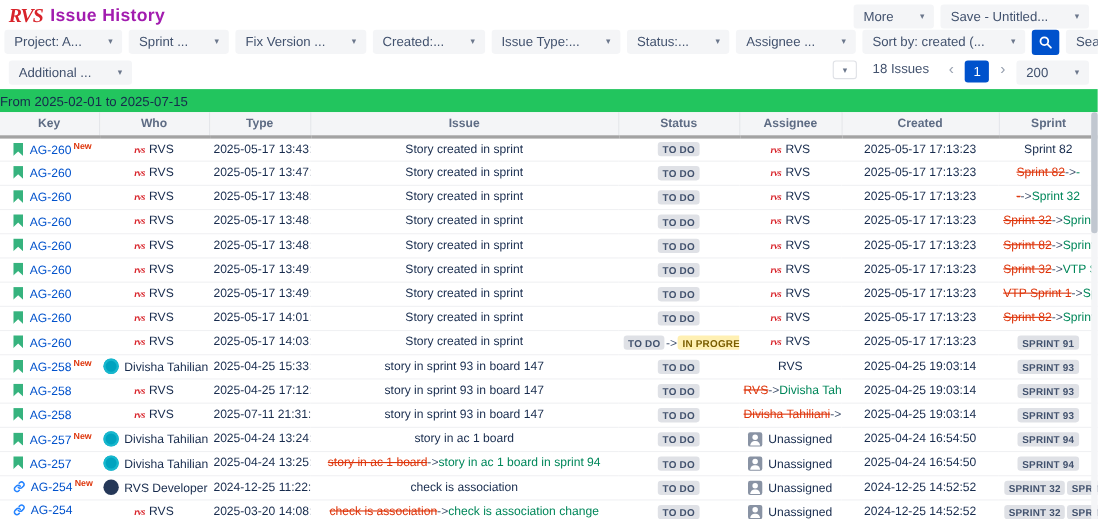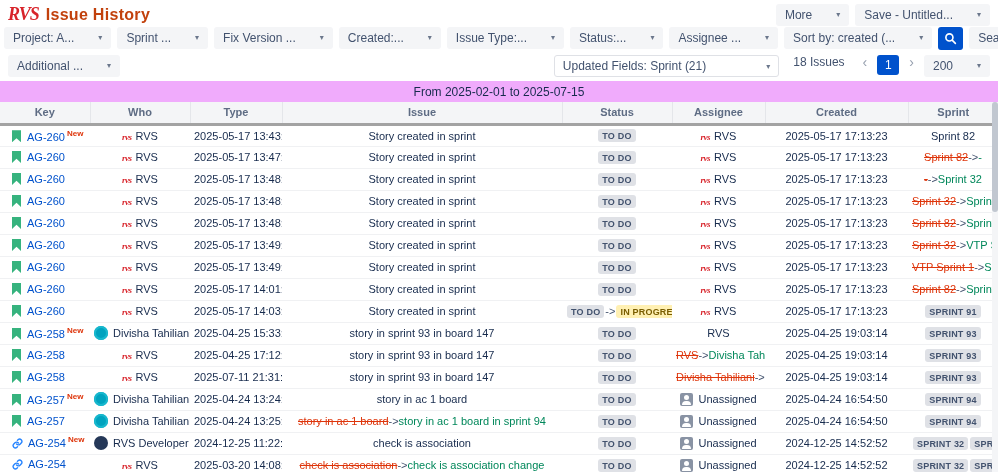--- a/index.html
+++ b/index.html
@@ -6,21 +6,21 @@
   html,body { margin:0; padding:0; }
   body {
     width:998px; height:472px; overflow:hidden;
     font-family:"Liberation Sans", sans-serif;
     background:#fff; color:#172B4D; position:relative;
   }
   
   .topbar { display:flex; align-items:center; justify-content:space-between; height:27px; padding:2px 8px 0 8px; }
   .brand { display:flex; align-items:center; gap:7px; }
   .logo { color:#D8232A; font-weight:bold; font-style:italic; font-size:18px; font-family:"Liberation Serif", serif; letter-spacing:-1px; }
-  .app-title { font-weight:bold; font-size:16px; color:#c2410c; letter-spacing:0.3px; }
+  .app-title { font-weight:bold; font-size:16px; color:#a21caf; letter-spacing:0.3px; }
   .top-right { display:flex; gap:6px; }
   
   .btn {
     background:#F4F5F7; border:none; border-radius:3px; color:#42526E;
     font-size:12px; font-family:inherit; padding:4px 9px; display:inline-flex;
     align-items:center; gap:24px; cursor:pointer; white-space:nowrap; line-height:14px;
   }
   .caret { font-size:8px; color:#6B778C; }
   
   .filterbar { display:flex; align-items:flex-start; gap:6px; height:28px; padding:0 4px; }
@@ -29,21 +29,21 @@
   .spacer { flex:1; }
   
   .row3 { display:flex; align-items:flex-start; height:26px; padding:0 8px; gap:6px; }
   .select-box { background:#fff; border:1px solid #DFE1E6; border-radius:3px; font-size:12px;
     color:#42526E; padding:3px 8px; display:inline-flex; align-items:center; gap:60px; cursor:pointer; }
   .issues-count { font-size:12px; color:#42526E; margin:0 8px; }
   .chev { color:#97A0AF; font-size:14px; padding:0 4px; cursor:pointer; background:none; border:none; line-height:1; }
   .page-btn { background:#0052CC; color:#fff; border:none; border-radius:3px; min-width:22px; height:20px;
     font-size:12px; display:flex; align-items:center; justify-content:center; cursor:pointer; }
   
-  .banner { background:#f0abfc; color:#172B4D; text-align:center; font-size:12px; padding:4px 0; height:21px; }
+  .banner { background:#22c55e; color:#172B4D; font-size:12px; padding:4px 0; height:21px; }
   
   table { width:998px; border-collapse:collapse; table-layout:fixed; font-size:11px; }
   thead th { background:#F4F5F7; color:#5E6C84; font-weight:bold; height:22px;
     border-right:1px solid #E4E6EA; border-bottom:3px solid #a3a3a3; font-size:11px; }
   thead th:last-child { border-right:none; }
   tbody td { height:22px; border-bottom:1px solid #F0F1F3; text-align:center;
     white-space:nowrap; overflow:hidden; padding:0 4px; color:#172B4D; }
   td.key-cell { text-align:left; padding-left:12px; }
   .key-link { color:#0052CC; text-decoration:none; }
   .new-sup { color:#DE350B; font-size:8px; vertical-align:super; margin-left:2px; font-weight:bold; }
@@ -144,21 +144,20 @@
   </button>
 </div>
 
 <div class="row3">
   <button class="btn">
     <span>Additional ...</span>
     <span class="caret">▾</span>
   </button>
   <span class="spacer"></span>
   <span class="select-box">
-    <span>Updated Fields: Sprint (21)</span>
     <span class="caret">▾</span>
   </span>
   <span class="issues-count">18 Issues</span>
   <button class="chev">‹</button>
   <button class="page-btn">1</button>
   <button class="chev">›</button>
   <button class="btn">
     <span>200</span>
     <span class="caret">▾</span>
   </button>

